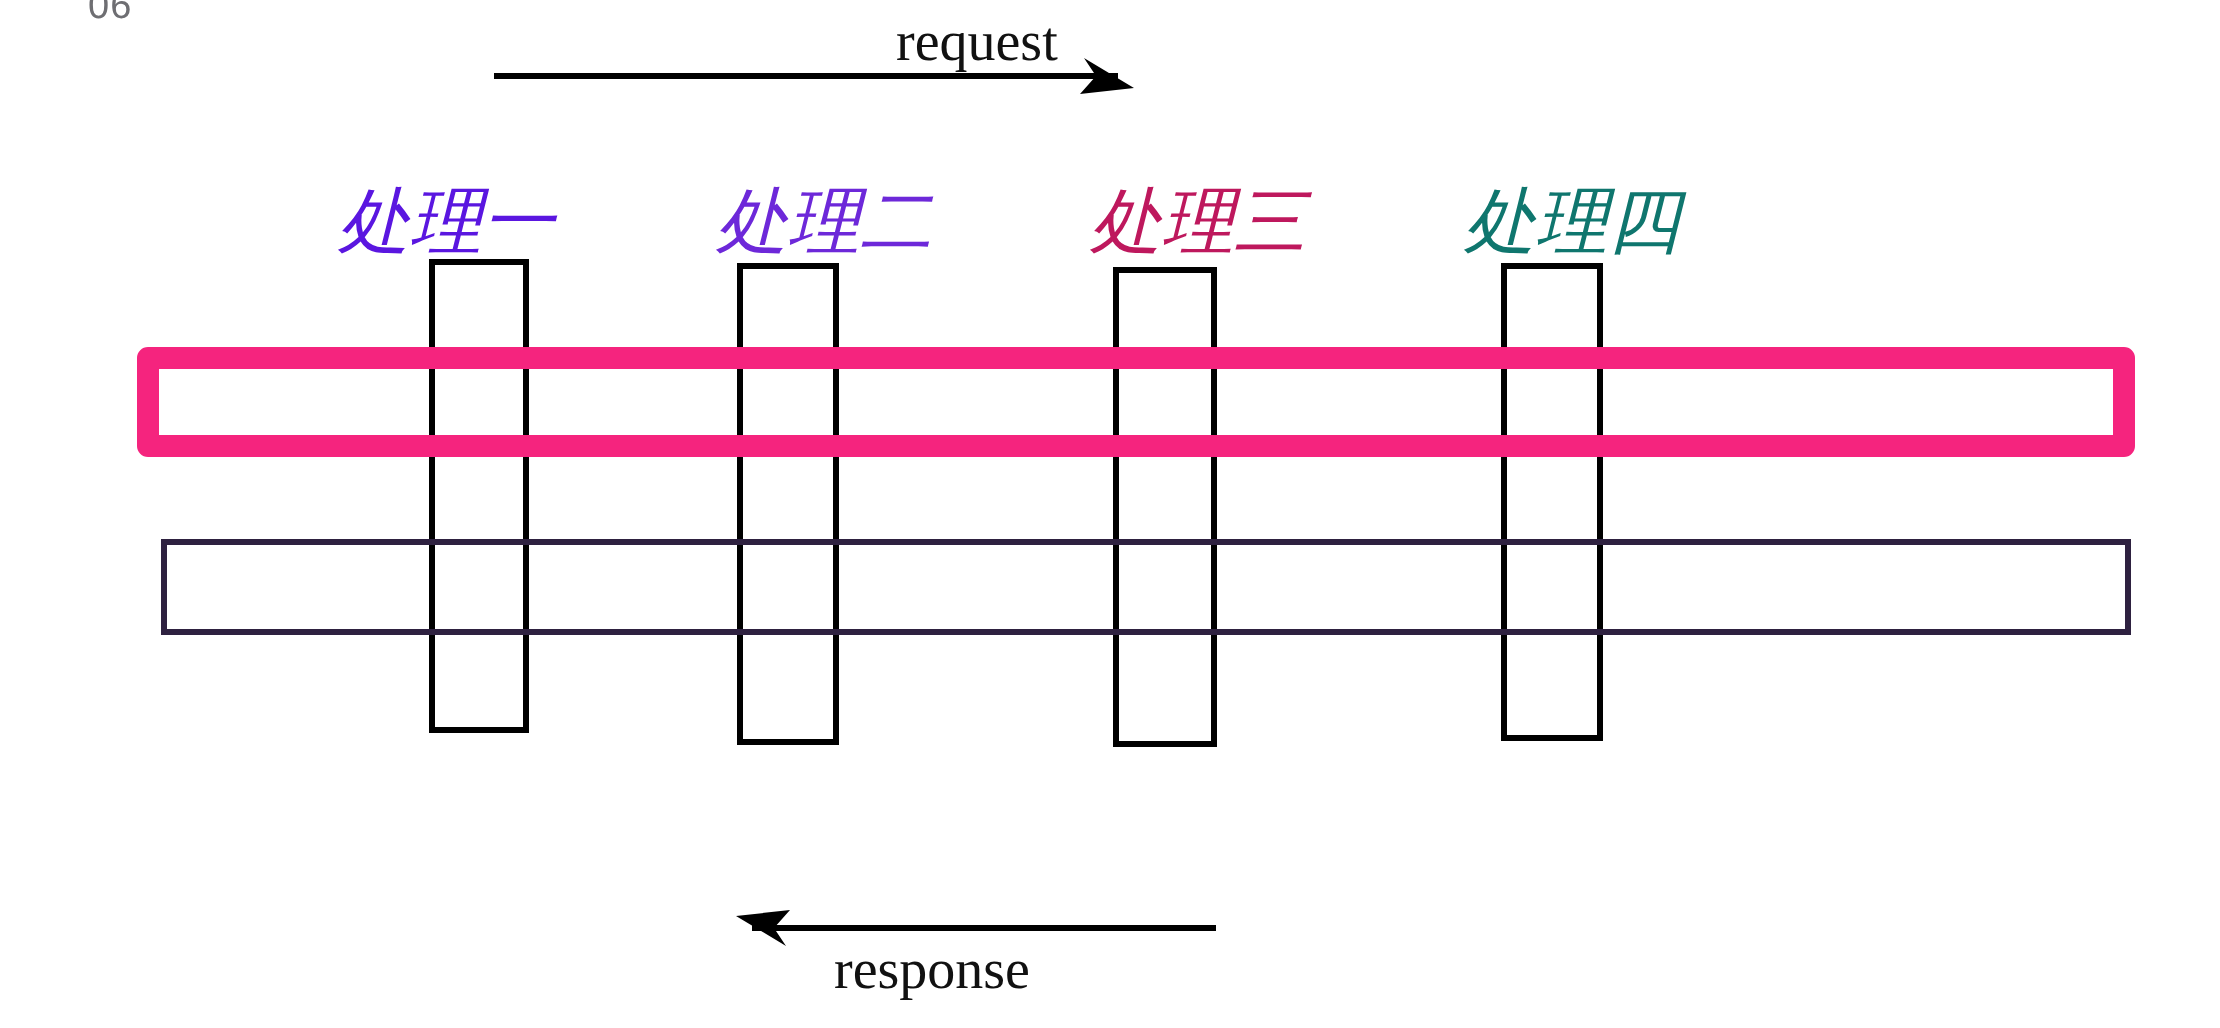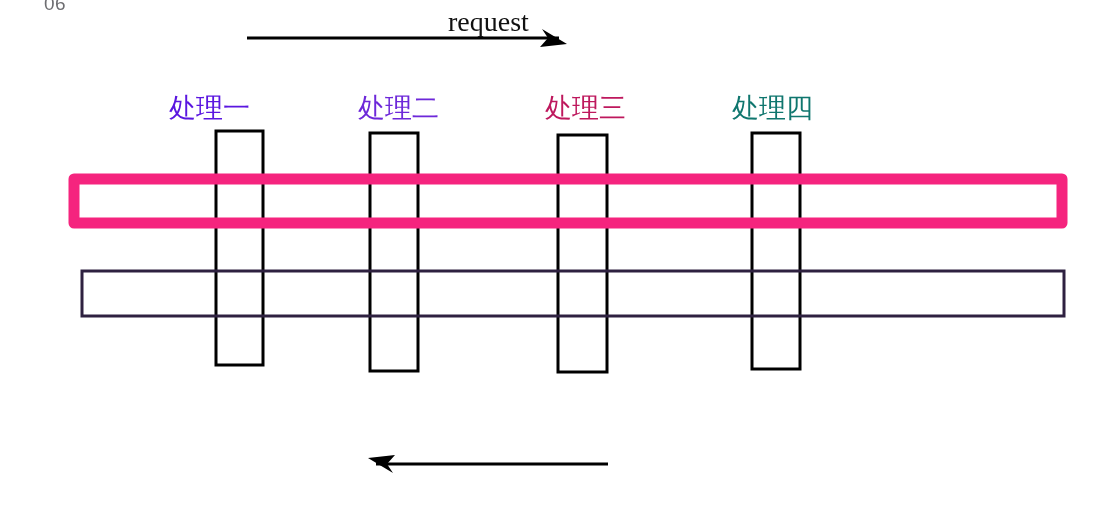--- a/index.html
+++ b/index.html
@@ -31,25 +31,26 @@
     top: -7px;
     font-family: "Liberation Sans", "DejaVu Sans", sans-serif;
     font-size: 19px;
     color: #6e6e72;
     letter-spacing: 0.5px;
     user-select: none;
   }
   .stage-label {
     position: absolute;
     font-family: "DejaVu Sans", "Liberation Sans", sans-serif;
-    font-size: 27px;
+    font-size: 36px;
     line-height: 1;
     color: #5a16e0;
     white-space: nowrap;
     user-select: none;
+    font-style: italic;
   }
   .flow-label {
     position: absolute;
     font-family: "Liberation Serif", "DejaVu Serif", serif;
     font-size: 28px;
     line-height: 1;
     color: #111111;
     white-space: nowrap;
     user-select: none;
   }
@@ -86,14 +87,15 @@
       <polygon id="resp-head" points="328 458 353 473 347 464 355 455" fill="#000000"></polygon>
     </g>
   </svg>
 
   <div class="stage-label" id="stage-label-0" style="left: 129px; top: 94px; color: rgb(90, 22, 224);">处理一</div>
   <div class="stage-label" id="stage-label-1" style="left: 318px; top: 94px; color: #6d28d9;">处理二</div>
   <div class="stage-label" id="stage-label-2" style="left: 505px; top: 94px; color: #be185d;">处理三</div>
   <div class="stage-label" id="stage-label-3" style="left: 692px; top: 94px; color: #0f766e;">处理四</div>
 
   <div class="flow-label" id="label-request" style="left: 408px; top: 8px;">request</div>
+  <div class="flow-label" id="label-response" style="left: 377px; top: 472px;">response</div>
 
 </div>
 
 </body></html>

